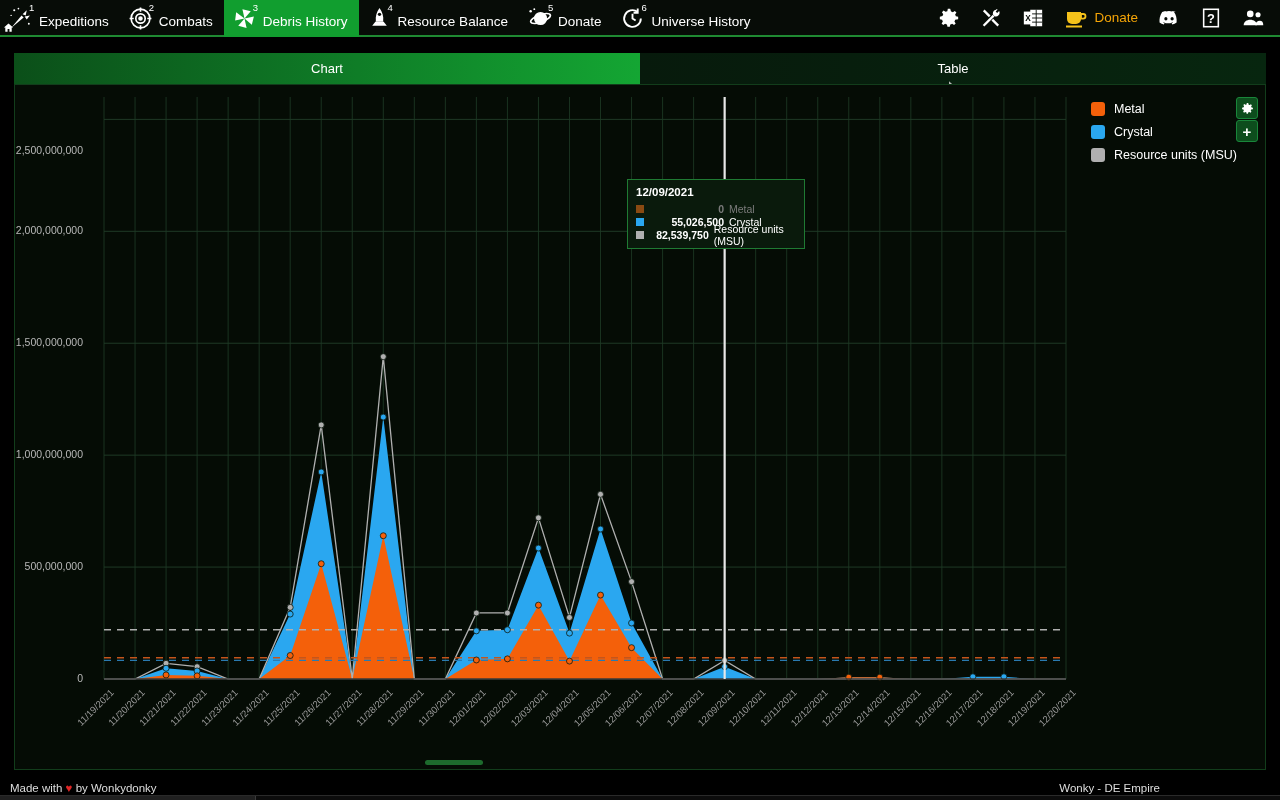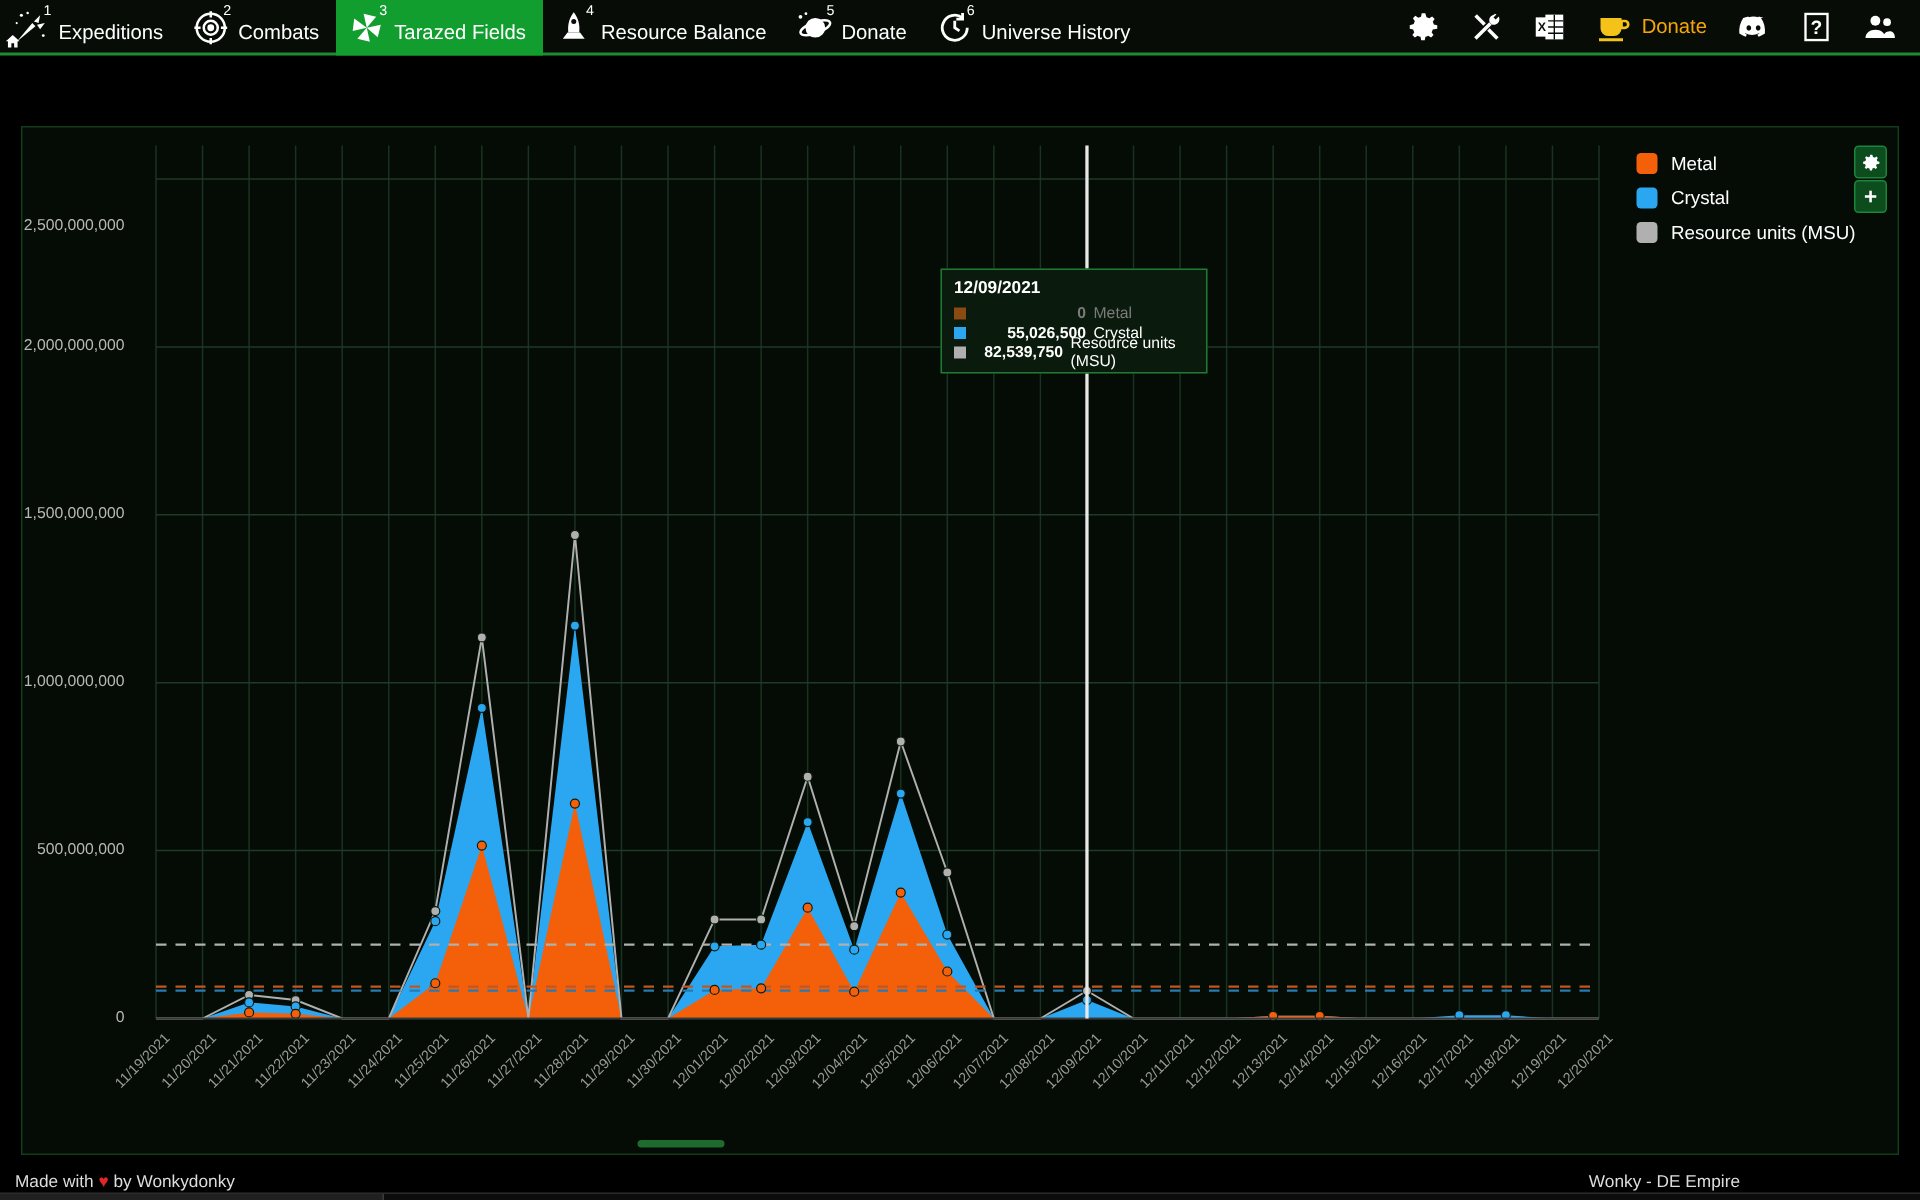--- a/index.html
+++ b/index.html
@@ -160,21 +160,21 @@
   </div>
 
   <div class="nav-item active">
     <svg class="nav-ico" viewBox="0 0 24 24" fill="#ffffff">
       <path d="M12 12 L4 6 L3 14 Z"></path>
         <path d="M12 12 L10 3 L18 5 Z"></path>
       <path d="M12 12 L21 10 L19 18 Z"></path>
         <path d="M12 12 L14 21 L6 19 Z"></path>
     </svg>
     <span class="nav-num">3</span>
-    <span class="nav-label">Tarazed Fields</span>
+    <span class="nav-label">Debris History</span>
   </div>
 
   <div class="nav-item">
     <svg class="nav-ico" viewBox="0 0 24 24" fill="#ffffff">
       <path d="M12 2 C9 6 8 10 8.5 15 h7 C16 10 15 6 12 2 Z"></path>
       <path d="M8 15 L5 19 h14 l-3 -4 Z"></path>
         <circle cx="12" cy="8" r="1.6" fill="#070c07"></circle>
     </svg>
     <span class="nav-num">4</span>
     <span class="nav-label">Resource Balance</span>
@@ -249,20 +249,29 @@
         <circle cx="9" cy="7.5" r="3.6"></circle>
           <path d="M1.8 20c0-3.6 3.2-6 7.2-6s7.2 2.4 7.2 6Z"></path>
         <circle cx="17.5" cy="8.5" r="2.8"></circle>
           <path d="M14.5 20c0-3 2.2-5 5-5 2.3 0 3.7 1.6 3.7 5Z"></path>
       </svg>
     </div>
   </div>
 </div>
 
 <div id="tabs">
+  <div class="tab active">
+    <span>Chart</span>
+  </div>
+  <div class="tab inactive">
+    <span>Table</span>
+    <svg id="tab-cursor" viewBox="0 0 10 13" fill="#b9b9b9">
+      <path d="M0 0 L0 11 L2.8 8.4 L4.6 12.5 L6.3 11.7 L4.6 7.8 L8.4 7.6 Z"></path>
+    </svg>
+  </div>
 </div>
 
 <div id="chartpanel">
 
   <svg id="plotsvg" width="1252" height="686">
       <g>
         <line x1="89" y1="12" x2="89" y2="594" stroke="#1a3320" stroke-width="1"></line>
         <line x1="120.03225806451613" y1="12" x2="120.03225806451613" y2="594" stroke="#1a3320" stroke-width="1"></line>
         <line x1="151.06451612903226" y1="12" x2="151.06451612903226" y2="594" stroke="#1a3320" stroke-width="1"></line>
         <line x1="182.09677419354838" y1="12" x2="182.09677419354838" y2="594" stroke="#1a3320" stroke-width="1"></line>

